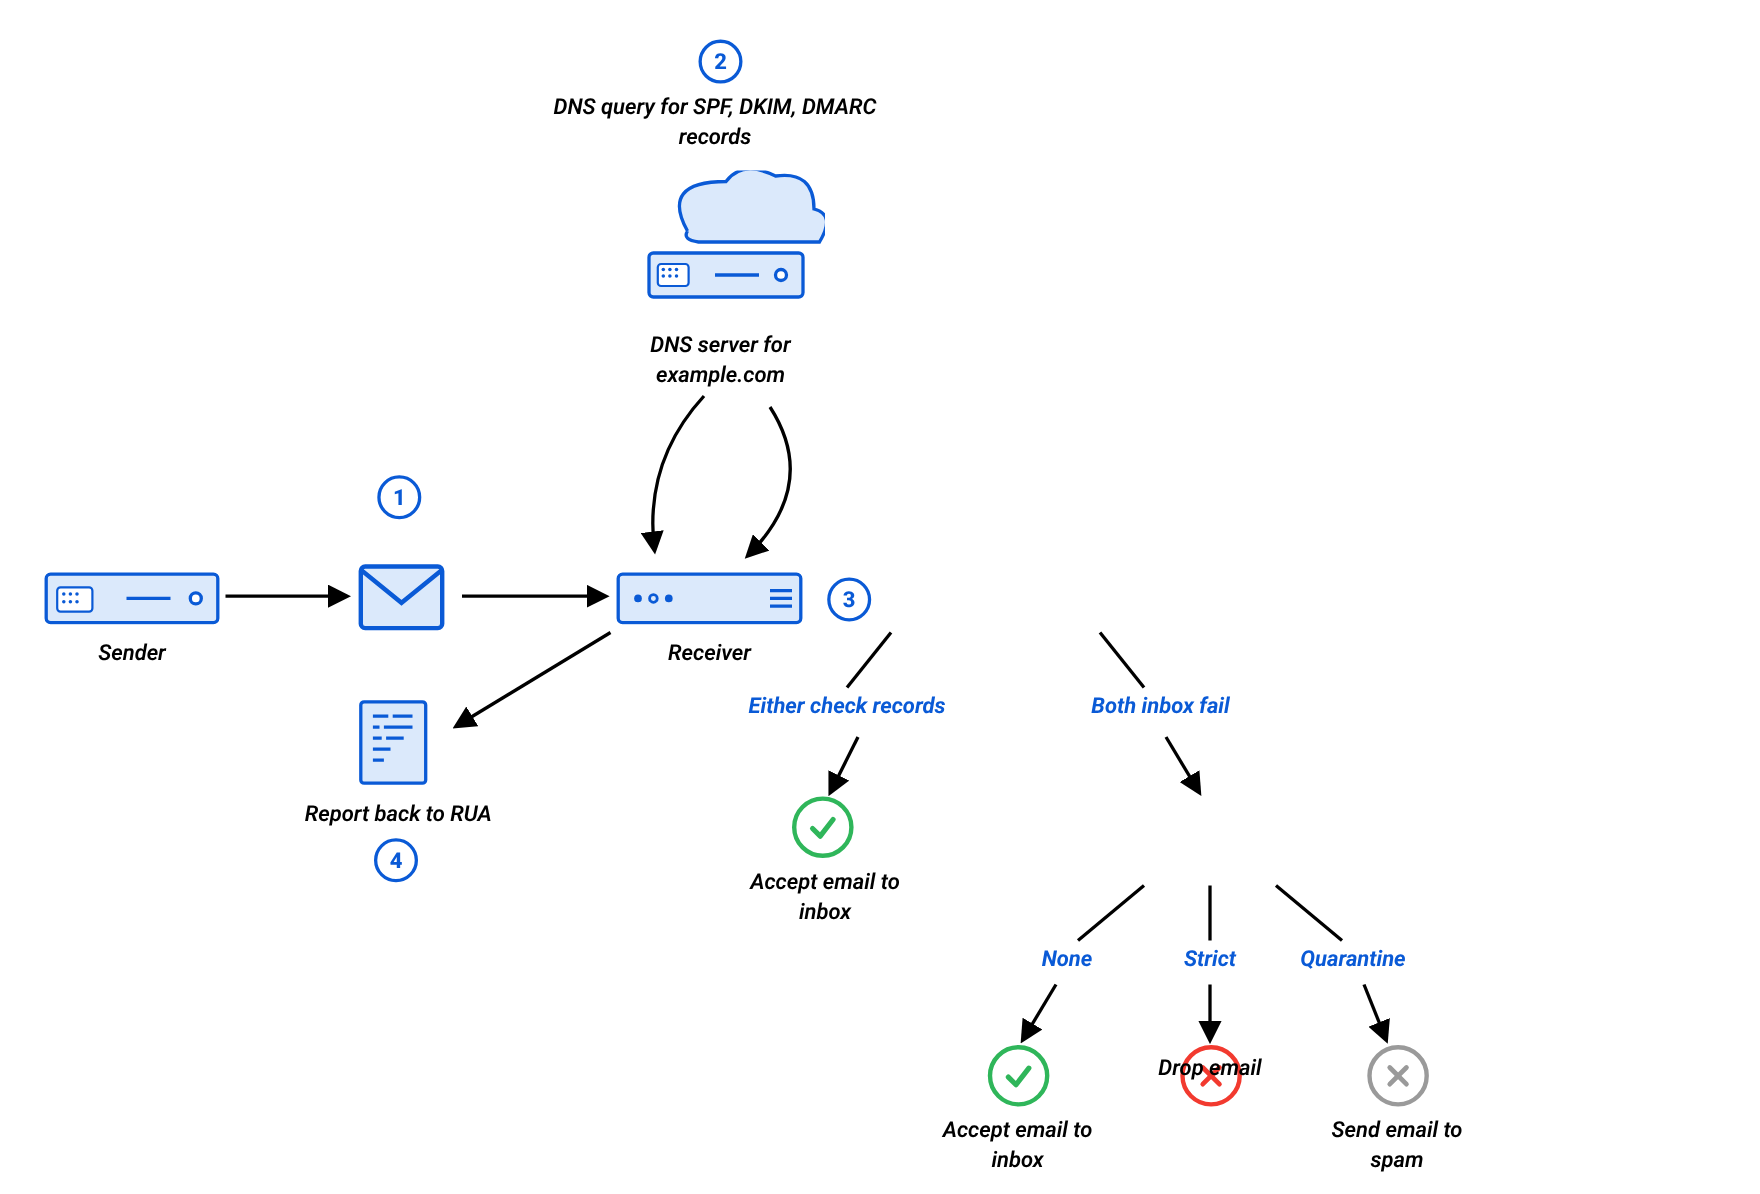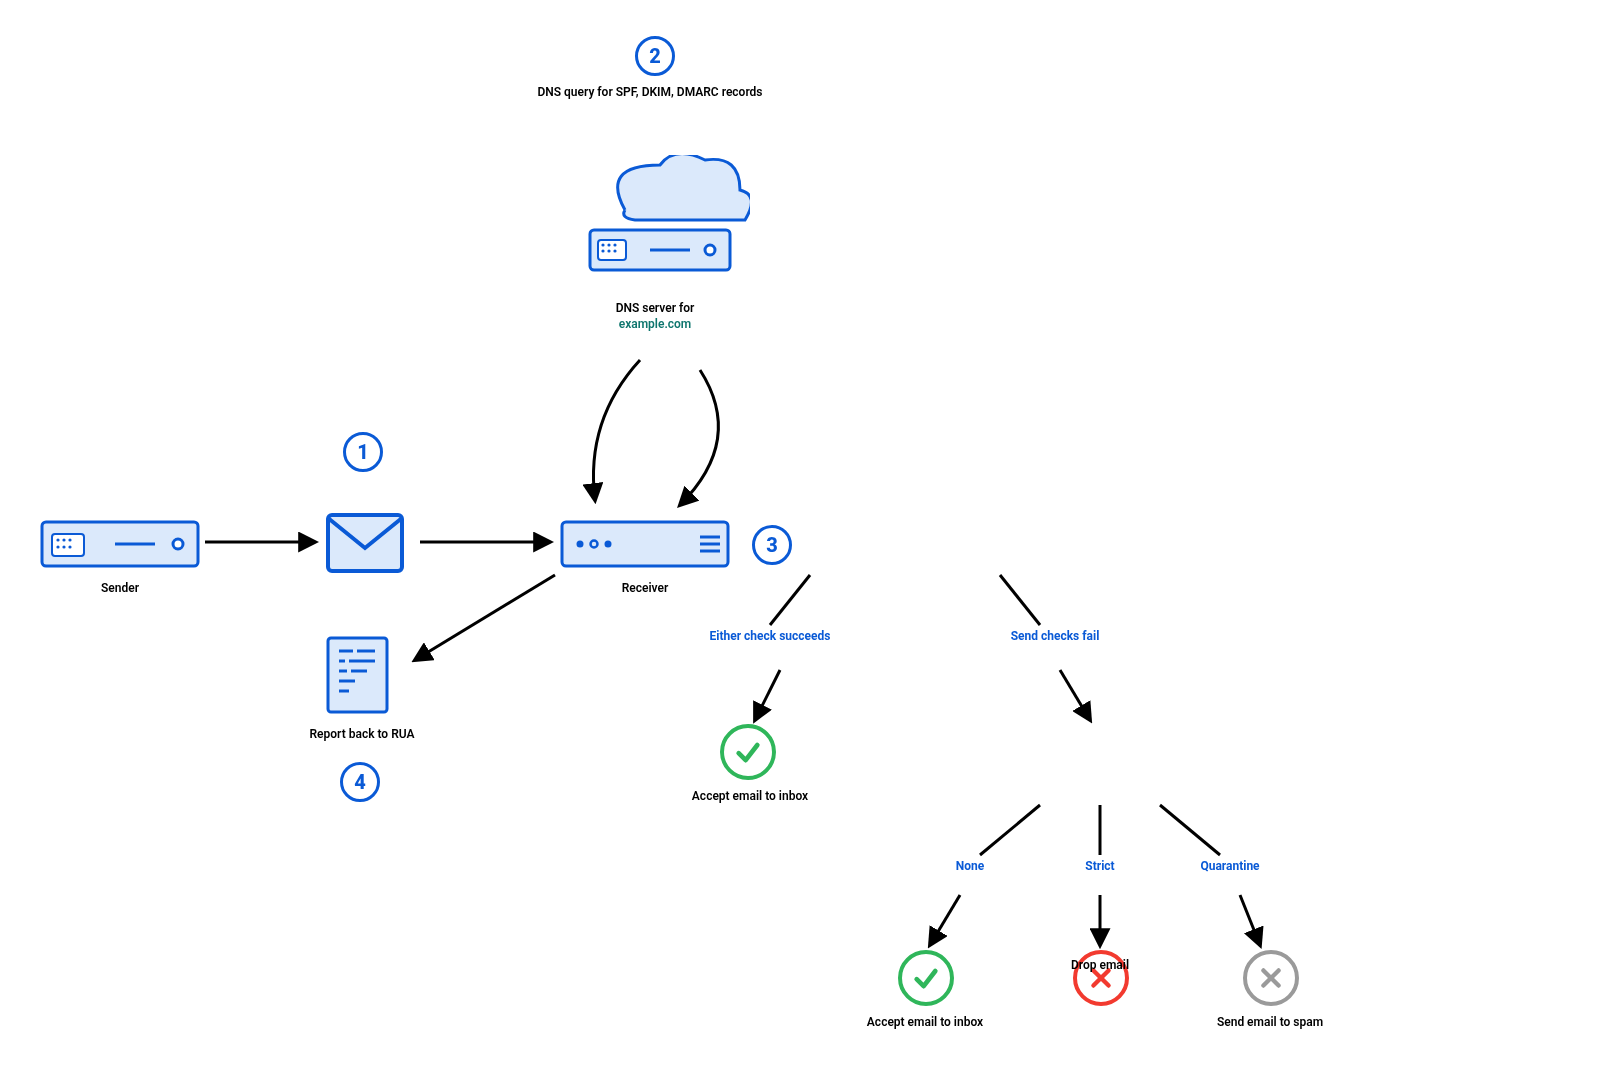--- a/index.html
+++ b/index.html
@@ -9,28 +9,29 @@
     font-family: -apple-system, BlinkMacSystemFont, "Segoe UI", Roboto, Helvetica, Arial, sans-serif;
   }
   .canvas {
     position: relative;
     width: 1600px;
     height: 1085px;
     background: #ffffff;
   }
   .abs { position: absolute; }
   .label {
-    font-size: 12px;
+    font-size: 20px;
     color: #000;
     text-align: center;
     line-height: 1.35;
     font-weight: 600;
+    font-style: italic;
   }
   .blue-text { color: #0a5ad6; font-weight: 700; }
-  .purple-text { color: #0f766e; font-weight: 600; }
+  .purple-text { color: #000000; font-weight: 600; }
   .step-badge {
     width: 34px;
     height: 34px;
     border: 3px solid #0a5ad6;
     border-radius: 50%;
     display: flex;
     align-items: center;
     justify-content: center;
     color: #0a5ad6;
     font-weight: 800;
@@ -144,22 +145,22 @@
     <line x1="140" y1="17" x2="160" y2="17" stroke="#0a5ad6" stroke-width="3"></line>
     <line x1="140" y1="24" x2="160" y2="24" stroke="#0a5ad6" stroke-width="3"></line>
     <line x1="140" y1="31" x2="160" y2="31" stroke="#0a5ad6" stroke-width="3"></line>
   </svg>
   <div class="abs label" style="left:595px; top:580px; width:100px;">Receiver</div>
 
   <div class="abs step-badge" style="left:752px; top:525px;">
       <span>3</span>
     </div>
 
-  <div class="abs label blue-text" style="left:655px; top:628px; width:230px;">Either check succeeds</div>
-  <div class="abs label blue-text" style="left:960px; top:628px; width:190px;">Send checks fail</div>
+  <div class="abs label blue-text" style="left:655px; top:628px; width:230px;">Either check records</div>
+  <div class="abs label blue-text" style="left:960px; top:628px; width:190px;">Both inbox fail</div>
 
   <div class="abs outcome-icon green" style="left:720px; top:724px;">
     <svg width="28" height="28" viewBox="0 0 24 24">
         <polyline points="4,13 10,19 20,6" fill="none" stroke="currentColor" stroke-width="4" stroke-linecap="round" stroke-linejoin="round"></polyline>
       </svg>
   </div>
   <div class="abs label" style="left:670px; top:788px; width:160px;">Accept email to inbox</div>
 
 
   <div class="abs label blue-text" style="left:935px; top:858px; width:70px;">None</div>

